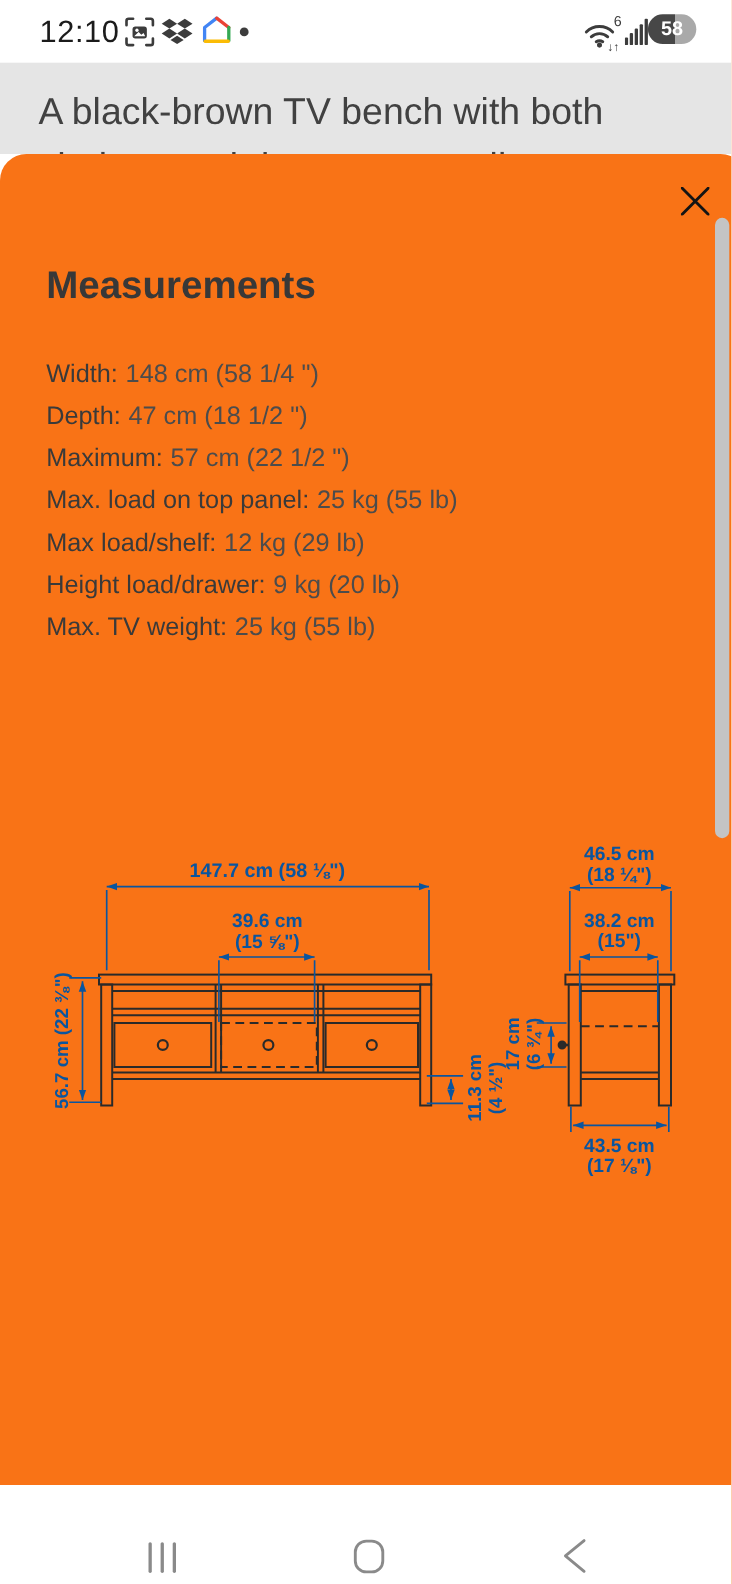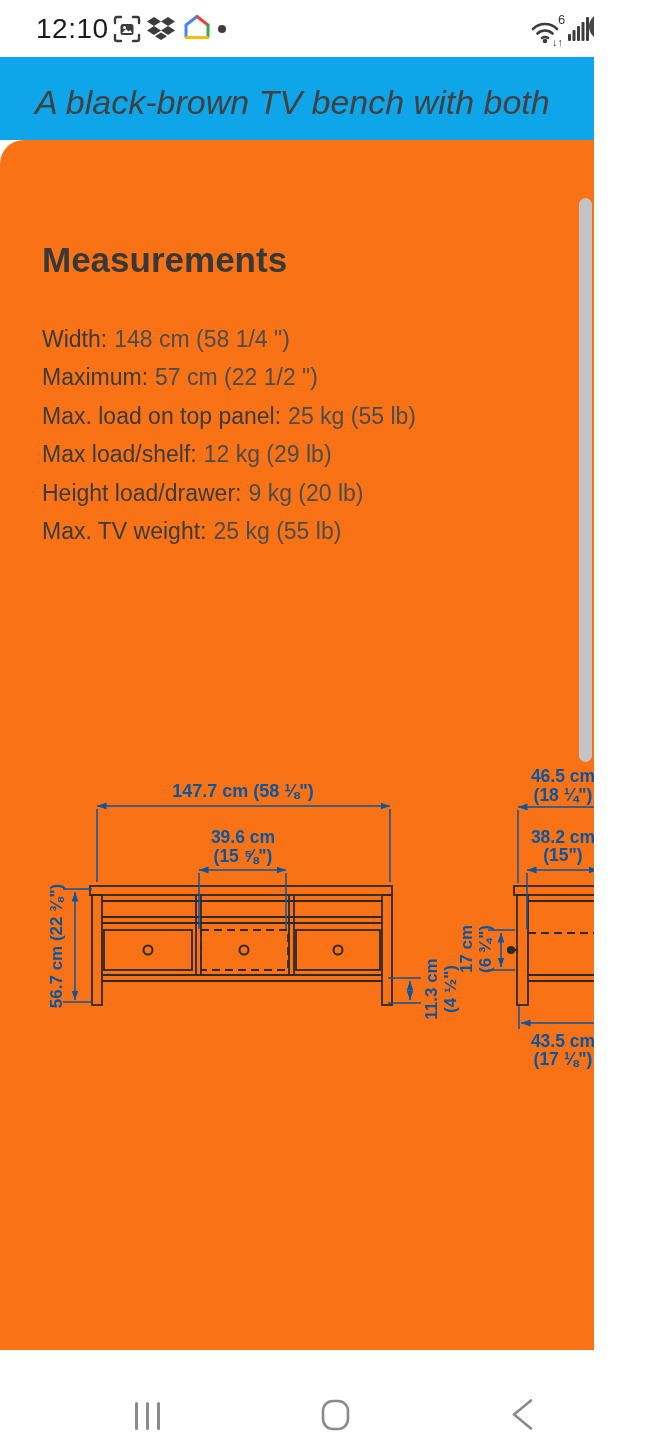--- a/index.html
+++ b/index.html
@@ -1,29 +1,29 @@
 <!DOCTYPE html>
 <html><head>
 <meta charset="utf-8">
 <style>
   html,body{margin:0;padding:0;background:#fff;}
-  .screen{position:relative;width:594px;height:1440px;background:#fff;overflow:hidden;
+  .screen{position:relative;width:665px;height:1440px;background:#fff;overflow:hidden;
           font-family:"Liberation Sans","DejaVu Sans",sans-serif;}
 
   
   .status-bar{position:absolute;top:0;left:0;width:665px;height:57px;background:#fff;}
   .time{position:absolute;left:36px;top:13px;font-size:28px;font-weight:400;color:#1b1b1b;letter-spacing:.5px;}
   .sb-icon{position:absolute;}
   .notif-dot{position:absolute;left:218px;top:25px;width:8px;height:8px;border-radius:50%;background:#3c3c3c;}
   .battery{position:absolute;left:589px;top:13px;width:44px;height:27px;border-radius:14px;
            background:linear-gradient(90deg,#474747 0 57%,#a9a9a9 57% 100%);
-           color:#fff;font-size:18px;font-weight:700;text-align:right;line-height:27px;}
-
-  
-  .backdrop{position:absolute;top:57px;left:0;width:665px;height:83px;background:#0ea5e9;overflow:hidden;font-style:italic;}
+           color:#fff;font-size:18px;font-weight:700;text-align:center;line-height:27px;}
+
+  
+  .backdrop{position:absolute;top:57px;left:0;width:665px;height:83px;background:#e5e5e5;overflow:hidden;}
   .backdrop-text{position:absolute;left:35px;top:20px;font-size:34px;line-height:50px;color:#414141;white-space:nowrap;}
 
   
   .sheet{position:absolute;top:140px;left:0;width:665px;height:1300px;background:#f97316;border-radius:24px 24px 0 0;padding-left:14px;}
   .close-btn{position:absolute;top:30px;right:33px;width:28px;height:28px;background:none;border:none;padding:0;cursor:pointer;}
   .modal-title{position:absolute;top:100px;left:42px;margin:0;font-size:35px;font-weight:700;color:#383838;}
   .specs{position:absolute;top:180px;left:42px;font-size:23px;line-height:38.4px;color:#4c4c4c;}
   .spec-label{font-weight:400;color:#3a3a3a;margin-right:7px;}
   .diagram{position:absolute;top:620px;left:0;}
   .diagram text{font-weight:700;fill:#0a559f;font-family:"Liberation Sans","DejaVu Sans",sans-serif;}
@@ -113,20 +113,21 @@
     <button class="close-btn">
       <svg width="26" height="26" viewBox="0 0 26 26">
         <path d="M1,1 L25,25 M25,1 L1,25" stroke="#141414" stroke-width="2.6" stroke-linecap="round" fill="none"></path>
       </svg>
     </button>
 
     <h1 class="modal-title">Measurements</h1>
 
     <div class="specs">
       <div class="spec-row"><span class="spec-label">Width:</span><span>148 cm (58 1/4 ")</span></div>
+      <div class="spec-row"><span class="spec-label">Depth:</span><span>47 cm (18 1/2 ")</span></div>
       <div class="spec-row"><span class="spec-label">Maximum:</span><span>57 cm (22 1/2 ")</span></div>
       <div class="spec-row"><span class="spec-label">Max. load on top panel:</span><span>25 kg (55 lb)</span></div>
       <div class="spec-row"><span class="spec-label">Max load/shelf:</span><span>12 kg (29 lb)</span></div>
       <div class="spec-row"><span class="spec-label">Height load/drawer:</span><span>9 kg (20 lb)</span></div>
       <div class="spec-row"><span class="spec-label">Max. TV weight:</span><span>25 kg (55 lb)</span></div>
     </div>
 
     <svg class="diagram" width="665" height="320" viewBox="0 760 665 320">
       <defs>
         <marker id="aE" viewBox="0 0 10 8" markerWidth="10" markerHeight="8" refX="9.5" refY="4" orient="auto" markerUnits="userSpaceOnUse">

